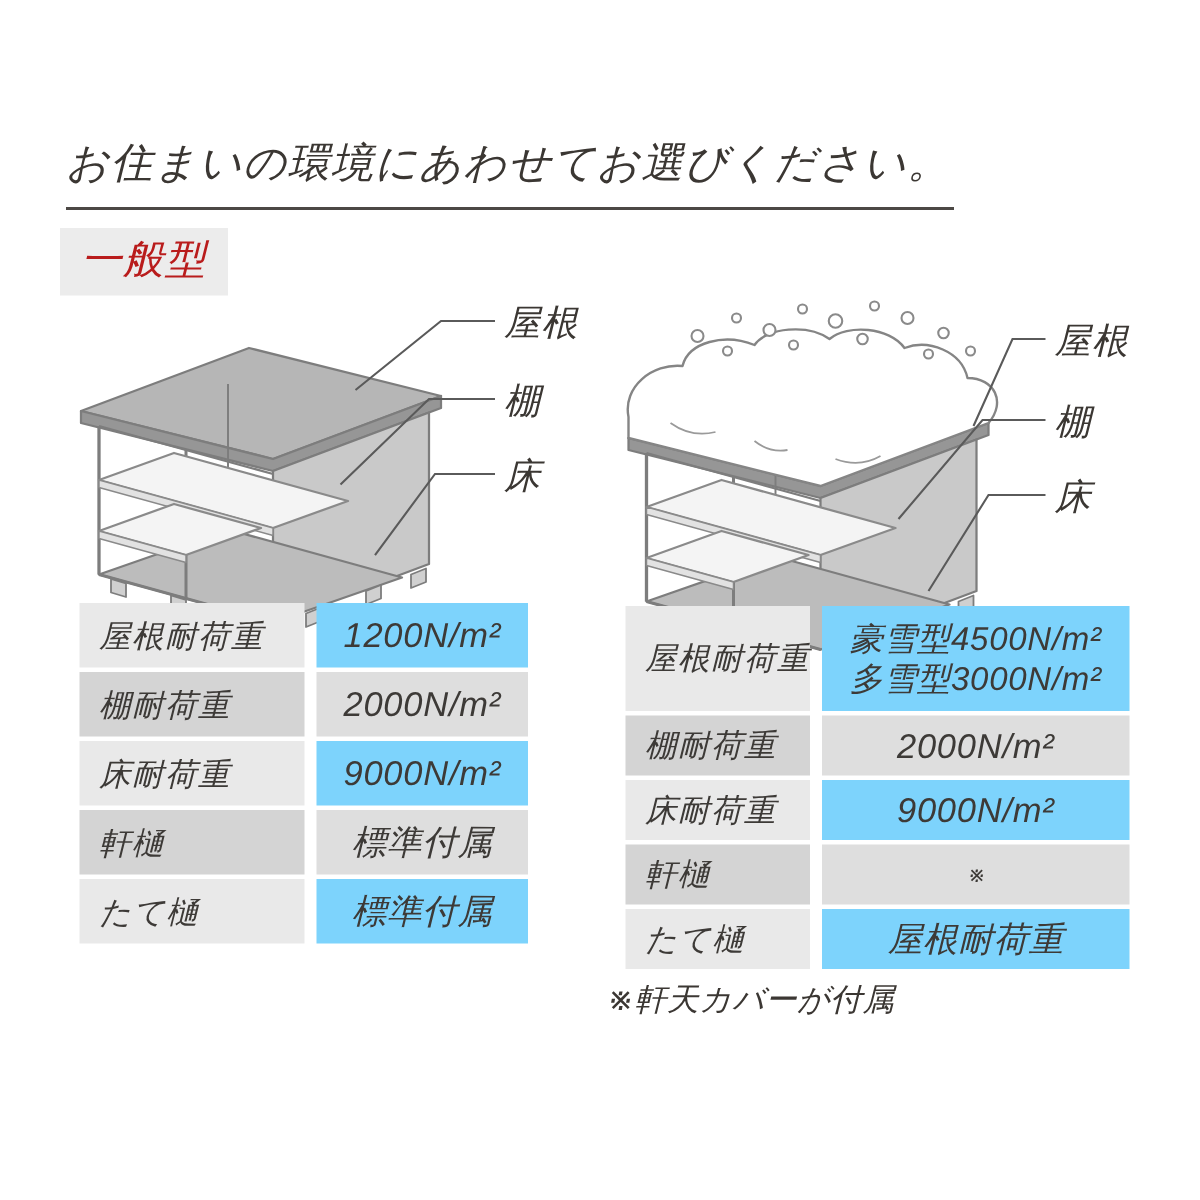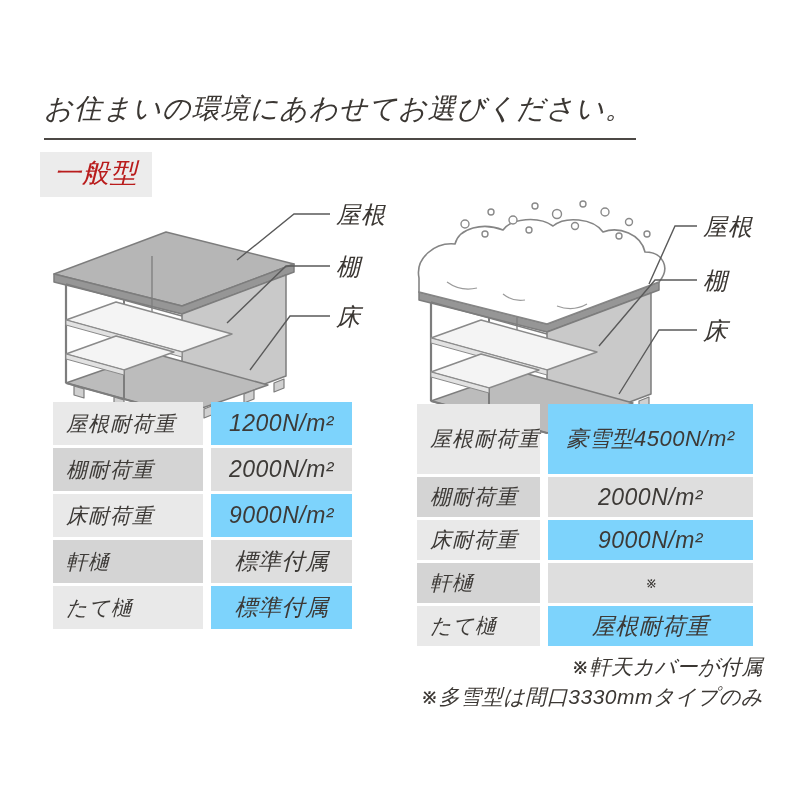--- a/index.html
+++ b/index.html
@@ -41,21 +41,21 @@
   .cell.label{background:#e9e9e9;font-size:21px;padding-left:13px;letter-spacing:1px;color:#3d3a37;}
   .cell.value{background:#7dd3fc;font-size:23px;justify-content:center;text-align:center;color:#3d3a37;letter-spacing:0.5px;}
   .srow:nth-child(even) .cell.label{background:#d4d4d4;}
   .srow:nth-child(even) .cell.value{background:#dedede;}
   .cell.value.multiline{flex-direction:column;justify-content:center;line-height:1.25;font-size:22px;}
   .note-mark{font-size:14px;vertical-align:6px;margin-left:2px;}
 
   
   .notes{
     position:absolute;left:405px;top:652px;width:358px;
-    text-align:right;font-size:21px;line-height:1.45;color:#3b3733;letter-spacing:0.5px;
+    text-align:left;font-size:21px;line-height:1.45;color:#3b3733;letter-spacing:0.5px;
   }
   .notes div{white-space:nowrap;}
 
   
   svg text{font-family:"Liberation Sans","DejaVu Sans",sans-serif;font-size:24px;fill:#3b3733;letter-spacing:1px;}
   .leader{fill:none;stroke:#5a5a5a;stroke-width:1.4;}
 </style>
 </head>
 <body>
 
@@ -175,20 +175,21 @@
       <text x="296" y="37">屋根</text>
       <text x="296" y="91">棚</text>
       <text x="296" y="141">床</text>
     </svg>
 
     <div class="spec-table spec-table-right">
       <div class="srow">
         <div class="cell label">屋根耐荷重</div>
         <div class="cell value multiline">
           <span>豪雪型4500N/m²</span>
+          <span>多雪型3000N/m²</span>
         </div>
       </div>
       <div class="srow">
         <div class="cell label">棚耐荷重</div>
         <div class="cell value">2000N/m²</div>
       </div>
       <div class="srow">
         <div class="cell label">床耐荷重</div>
         <div class="cell value">9000N/m²</div>
       </div>
@@ -200,16 +201,15 @@
       </div>
       <div class="srow">
         <div class="cell label">たて樋</div>
         <div class="cell value">屋根耐荷重</div>
       </div>
     </div>
   </div>
 
   <div class="notes">
     <div>※軒天カバーが付属</div>
-    <div>※多雪型は間口3330mmタイプのみ</div>
   </div>
 
 </div>
 
 </body></html>

